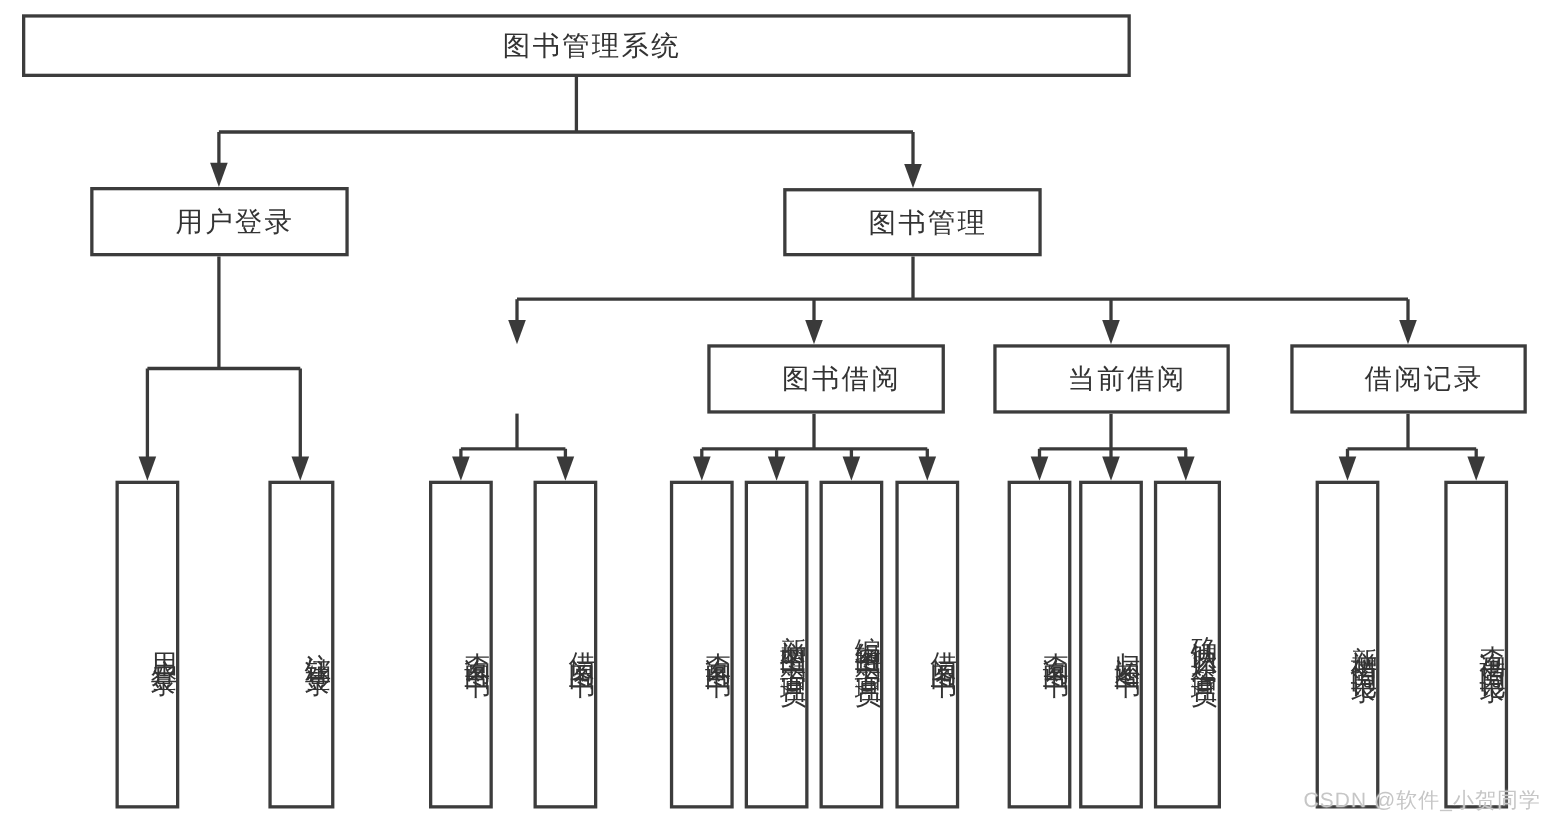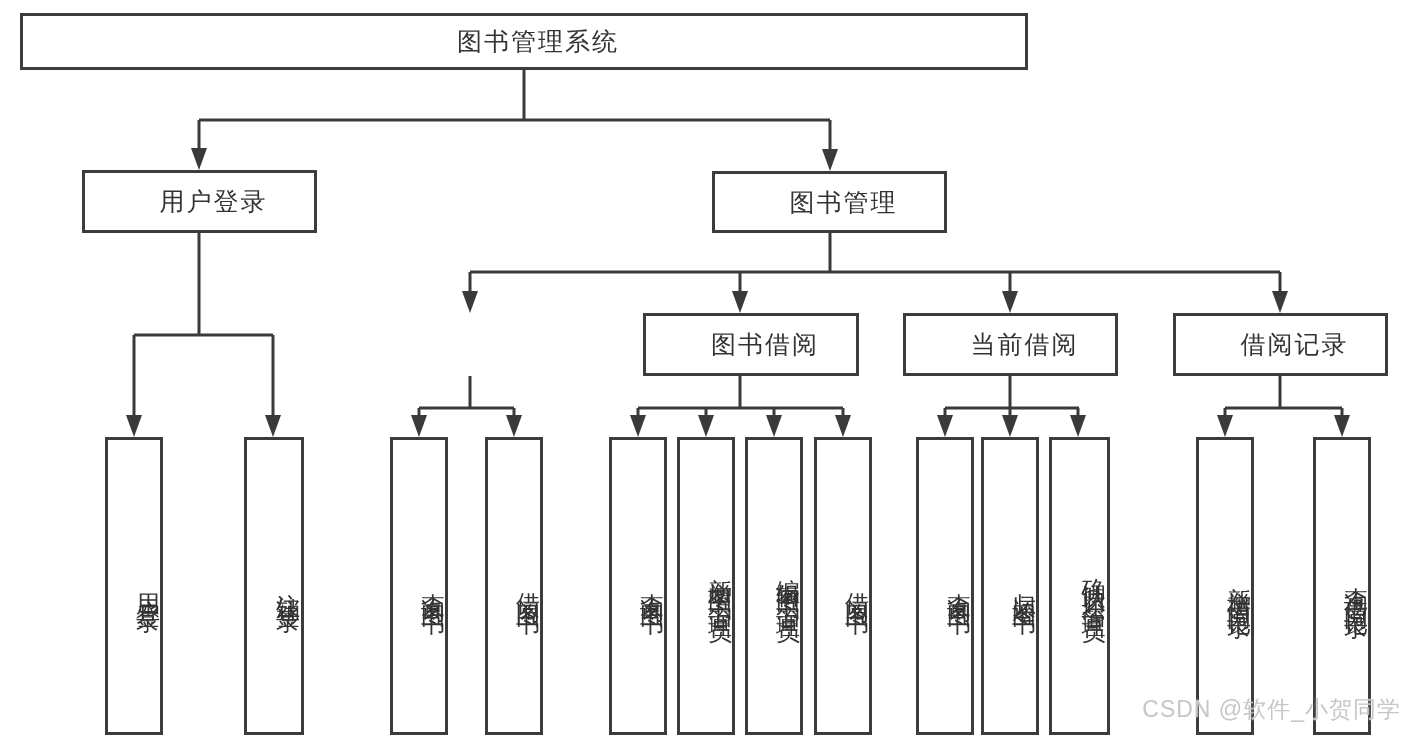--- a/index.html
+++ b/index.html
@@ -45,22 +45,22 @@
   .l-bb-query   {left:609px;}
   .l-bb-add     {left:677px;}
   .l-bb-edit    {left:745px;}
   .l-bb-borrow  {left:814px;}
   .l-cb-query   {left:916px;}
   .l-cb-return  {left:981px;}
   .l-cb-confirm {left:1049px; width:61px;}
   .l-br-add     {left:1196px;}
   .l-br-query   {left:1313px;}
   .watermark{
-    position:absolute; right:4px; bottom:22px; z-index:5;
-    font-size:23px; color:var(--watermark); letter-spacing:1px;
+    position:absolute; right:4px; bottom:6px; z-index:5;
+    font-size:19px; color:var(--watermark); letter-spacing:1px;
     text-shadow:0 0 2px #ffffff;
   }
 </style>
 </head>
 <body>
 
 <div class="canvas">
 
   <svg class="edges" width="1405" height="747" viewBox="0 0 1405 747">
     <g stroke="#3a3a3a" stroke-width="3" fill="none">

